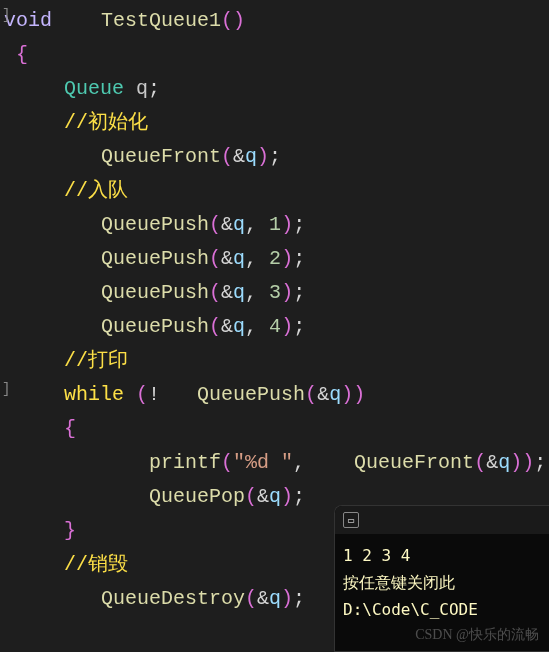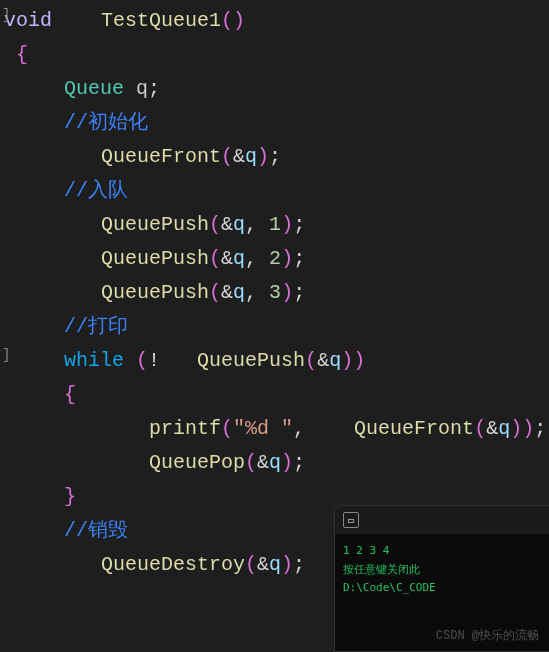--- a/index.html
+++ b/index.html
@@ -19,29 +19,29 @@
     }
     .editor {
       padding: 4px 0 0 4px;
       line-height: 1.7;
     }
     .line {
       white-space: pre;
       position: relative;
     }
     .keyword { color: #c4b5fd; }
-    .keyword-flow { color: #0ea5e9; }
+    .keyword-flow { color: #fde047; }
     .type { color: #4ec9b0; }
     .func { color: #dcdcaa; margin-left: 37px; }
     .param { color: #9cdcfe; }
     .var { color: #c8c8c8; }
     .punct { color: #d4d4d4; }
     .num { color: #b5cea8; }
     .str { color: #d69d85; }
-    .comment { color: #3b82f6; }
+    .comment { color: #fde047; }
     .brace { color: #da70d6; }
     .collapse-marker {
       position: absolute;
       left: -2px;
       color: #888;
       font-size: 14px;
     }
     .console-window {
       position: absolute;
       right: 0;
@@ -69,47 +69,48 @@
       height: 16px;
       border: 1px solid #888;
       border-radius: 2px;
       display: inline-flex;
       align-items: center;
       justify-content: center;
       font-size: 8px;
     }
     .console-body {
       padding: 8px;
-      color: #22c55e;
+      color: #fef9c3;
       font-family: 'Consolas', monospace;
-      font-size: 11px;
+      font-size: 16px;
       line-height: 1.7;
     }
     .watermark {
       position: absolute;
       bottom: 8px;
       right: 10px;
       color: rgba(200,200,200,0.35);
-      font-size: 12px;
-      font-family: Liberation Mono, monospace;
+      font-size: 14px;
+      font-family: Liberation Serif, serif;
     }
   </style>
 </head>
 <body>
 
 <div class="editor">
 <div class="line"><span class="collapse-marker">]</span><span class="keyword">void</span> <span class="func">TestQueue1</span><span class="brace">()</span></div>
 <div class="line"> <span class="brace">{</span></div>
 <div class="line">     <span class="type">Queue</span> <span class="var">q</span><span class="punct">;</span></div>
 <div class="line">     <span class="comment">//初始化</span></div>
 <div class="line">     <span class="func">QueueFront</span><span class="brace">(</span><span class="punct">&amp;</span><span class="param">q</span><span class="brace">)</span><span class="punct">;</span></div>
 <div class="line">     <span class="comment">//入队</span></div>
 <div class="line">     <span class="func">QueuePush</span><span class="brace">(</span><span class="punct">&amp;</span><span class="param">q</span><span class="punct">, </span><span class="num">1</span><span class="brace">)</span><span class="punct">;</span></div>
 <div class="line">     <span class="func">QueuePush</span><span class="brace">(</span><span class="punct">&amp;</span><span class="param">q</span><span class="punct">, </span><span class="num">2</span><span class="brace">)</span><span class="punct">;</span></div>
 <div class="line">     <span class="func">QueuePush</span><span class="brace">(</span><span class="punct">&amp;</span><span class="param">q</span><span class="punct">, </span><span class="num">3</span><span class="brace">)</span><span class="punct">;</span></div>
+<div class="line">     <span class="func">QueuePush</span><span class="brace">(</span><span class="punct">&amp;</span><span class="param">q</span><span class="punct">, </span><span class="num">4</span><span class="brace">)</span><span class="punct">;</span></div>
 <div class="line">     <span class="comment">//打印</span></div>
 <div class="line"><span class="collapse-marker">]</span>     <span class="keyword-flow">while</span><span> </span><span class="brace">(</span><span class="punct">!</span><span class="func">QueuePush</span><span class="brace">(</span><span class="punct">&amp;</span><span class="param">q</span><span class="brace">)</span><span class="brace">)</span></div>
 <div class="line">     <span class="brace">{</span></div>
 <div class="line">         <span class="func">printf</span><span class="brace">(</span><span class="str">"%d "</span><span class="punct">, </span><span class="func">QueueFront</span><span class="brace">(</span><span class="punct">&amp;</span><span class="param">q</span><span class="brace">)</span><span class="brace">)</span><span class="punct">;</span></div>
 <div class="line">         <span class="func">QueuePop</span><span class="brace">(</span><span class="punct">&amp;</span><span class="param">q</span><span class="brace">)</span><span class="punct">;</span></div>
 <div class="line">     <span class="brace">}</span></div>
 <div class="line">     <span class="comment">//销毁</span></div>
 <div class="line">     <span class="func">QueueDestroy</span><span class="brace">(</span><span class="punct">&amp;</span><span class="param">q</span><span class="brace">)</span><span class="punct">;</span></div>
 </div>
 

